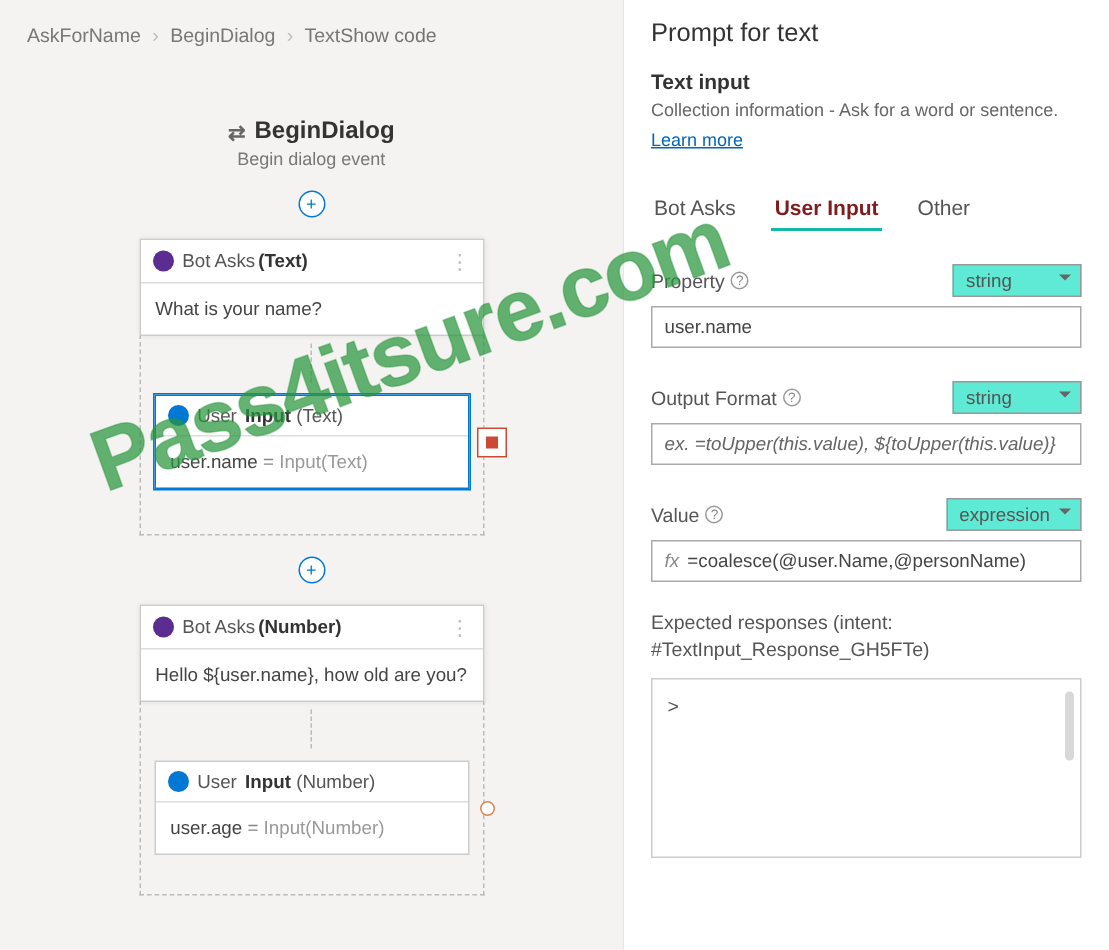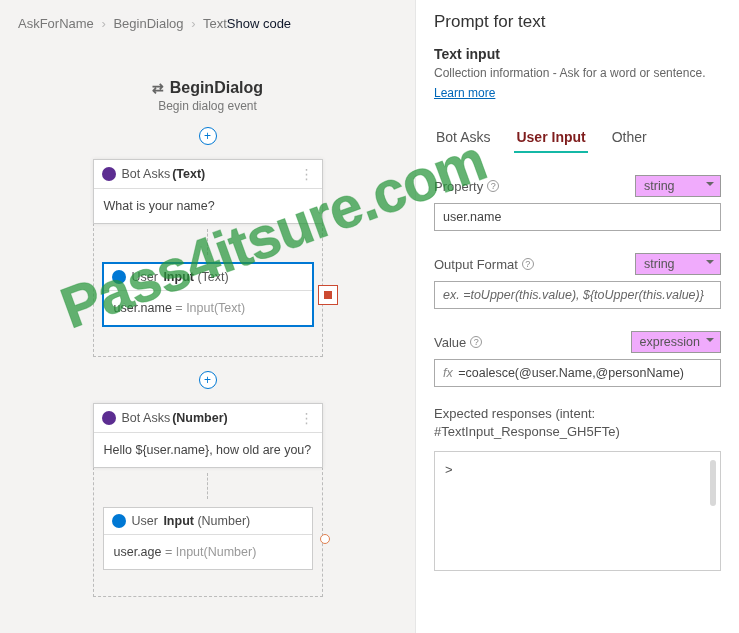--- a/index.html
+++ b/index.html
@@ -6,21 +6,21 @@
   body { width: 739px; height: 633px; background: #fff; overflow: hidden; position: relative; }
   .wrap { display: flex; width: 100%; height: 100%; }
   .left { width: 415px; height: 100%; background: #f4f3f2; position: relative; padding: 0; }
   .right { flex: 1; background: #fff; border-left: 1px solid #e6e6e6; padding: 12px 18px; overflow: hidden; position: relative; }
 
   
   .topbar { display: flex; align-items: center; justify-content: flex-start; padding: 16px 18px 8px 18px; }
   .breadcrumbs { font-size: 13px; color: #666; }
   .breadcrumbs span { color: #777; }
   .breadcrumbs .sep { margin: 0 4px; color: #bbb; }
-  .showcode { font-size: 13px; color: #0f172a; }
+  .showcode { font-size: 13px; color: #737373; }
 
   
   .flow { position: relative; width: 100%; margin-top: 40px; display: flex; flex-direction: column; align-items: center; }
   .flow-title { display:flex; align-items:center; gap:6px; font-size: 16px; font-weight: 600; color:#333; }
   .flow-sub { font-size: 12px; color:#777; margin-top:2px; }
   .trigger-icon { font-size:14px; color:#666; }
 
   .add-btn { width: 18px; height: 18px; border-radius: 50%; border: 1px solid #0078d4; color:#0078d4; background:#fff; display:flex; align-items:center; justify-content:center; font-size:12px; margin: 14px 0; cursor:pointer; }
 
   .node { background:#fff; border: 1px solid #ccc; width: 230px; position:relative; }
@@ -50,21 +50,21 @@
   .r-desc { font-size: 12px; color:#666; margin-top:4px; }
   .r-learn { font-size:12px; color:#0067b8; text-decoration:underline; margin-top:6px; display:inline-block; cursor:pointer; }
 
   .tabs { display:flex; gap:22px; margin-top:22px; border-bottom:0; }
   .tab { font-size:14px; color:#555; padding:6px 2px; cursor:pointer; }
   .tab.active { color:#7f1d1d; font-weight:600; border-bottom:2px solid #14b8a6; }
 
   .field-row { display:flex; align-items:center; justify-content:space-between; margin-top:22px;gap:44px; }
   .field-label { font-size:13px; color:#555; display:flex; align-items:center; gap:4px; }
   .help { width:12px; height:12px; border:1px solid #999; border-radius:50%; font-size:9px; line-height:10px; text-align:center; color:#888; }
-  .sel { border:1px solid #999; background:#f0abfc; font-size:12.5px; color:#555; padding:3px 20px 3px 8px; position:relative; cursor:pointer; min-width:86px; }
+  .sel { border:1px solid #999; background:#5eead4; font-size:12.5px; color:#555; padding:3px 20px 3px 8px; position:relative; cursor:pointer; min-width:86px; }
   .sel::after { content:""; position:absolute; right:6px; top:50%; transform:translateY(-50%); border:4px solid transparent; border-top-color:#666; }
   .tinput { border:1px solid #aaa; background:#fff; padding:6px 8px; font-size:12.5px; color:#444; margin-top:6px; width:100%; }
   .tinput.fx { font-style:italic; color:#666; }
   .tinput .i { color:#888; font-style:italic; margin-right:2px; }
 
   .expected { font-size:13px; color:#555; margin-top:18px; line-height:1.4; }
   .resp-box { border:1px solid #ccc; margin-top:10px; height:120px; padding:10px 10px; font-size:13px; color:#555; position:relative; }
   .resp-box .scroll { position:absolute; right:4px; top:8px; width:6px; height:46px; background:#d8d8d8; border-radius:3px; }
 
   

